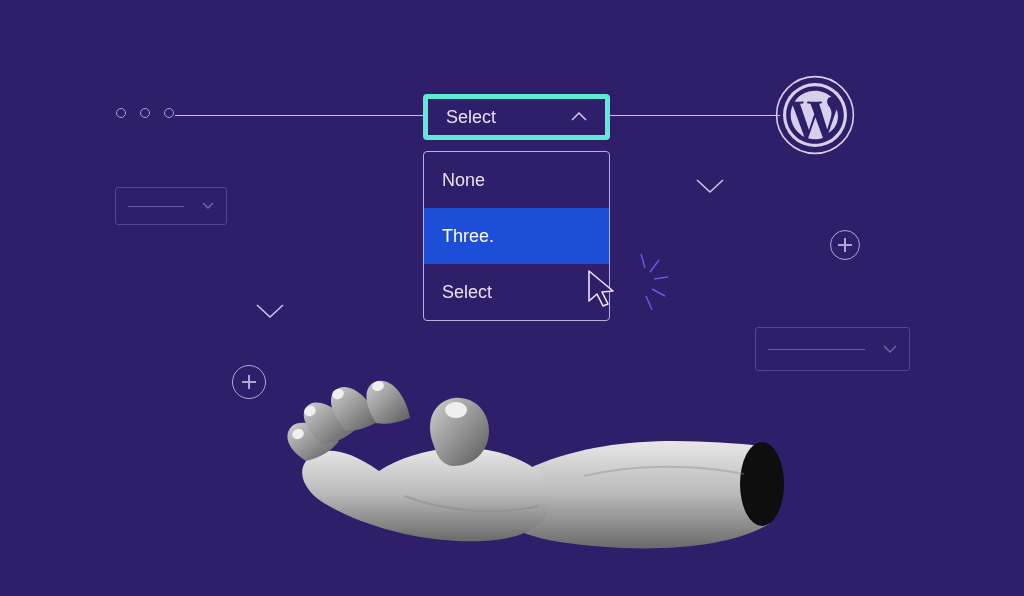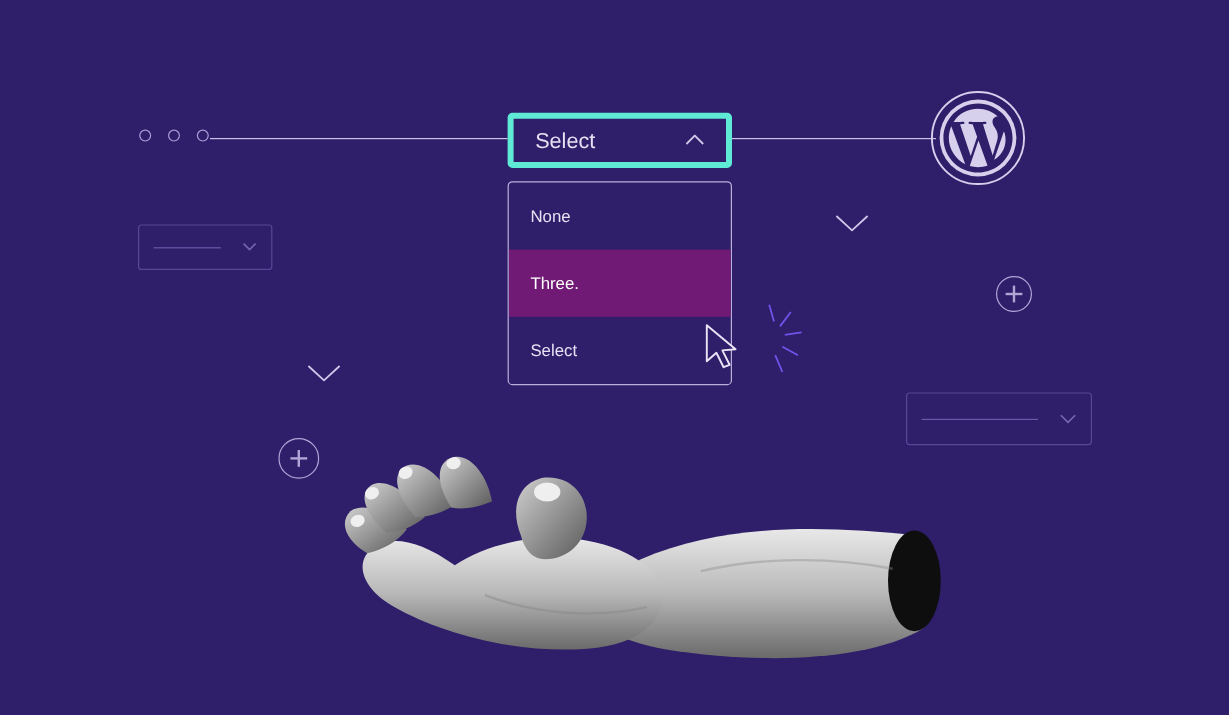--- a/index.html
+++ b/index.html
@@ -16,22 +16,22 @@
   
   .wp { position:absolute; top:75px; left:775px; width:80px; height:80px; }
 
   
   .select-box { position:absolute; top:94px; left:423px; width:187px; height:46px; border:5px solid #5eead4; border-radius:4px; display:flex; align-items:center; justify-content:space-between; padding:0 18px; }
   .select-box .lbl { color:#E6E2F3; font-size:18px; font-weight:300; }
   .select-box .chev { }
 
   
   .dropdown { position:absolute; top:151px; left:423px; width:187px; border:1px solid #B8B0DB; border-radius:4px; overflow:hidden; }
-  .dropdown .opt { height:56px; display:flex; align-items:center; padding:0 18px; color:#E6E2F3; font-size:14px; font-weight:300; }
-  .dropdown .opt.active { background:#701a75; color:#FFFFFF; }
+  .dropdown .opt { height:56px; display:flex; align-items:center; padding:0 18px; color:#E6E2F3; font-size:18px; font-weight:300; }
+  .dropdown .opt.active { background:#1d4ed8; color:#FFFFFF; }
 
   
   .cursor { position:absolute; top:269px; left:586px; }
   .burst  { position:absolute; top:246px; left:602px; }
 
   
   .ghost { position:absolute; border:1px solid #5A4C9B; border-radius:3px; display:flex; align-items:center; justify-content:space-between; padding:0 12px; opacity:.9; }
   .ghost-1 { top:187px; left:115px; width:112px; height:38px; }
   .ghost-2 { top:327px; left:755px; width:155px; height:44px; }
   .ghost .gline { flex:1; margin-right:18px; height:0; border-top:1.2px solid #6E60B2; }

